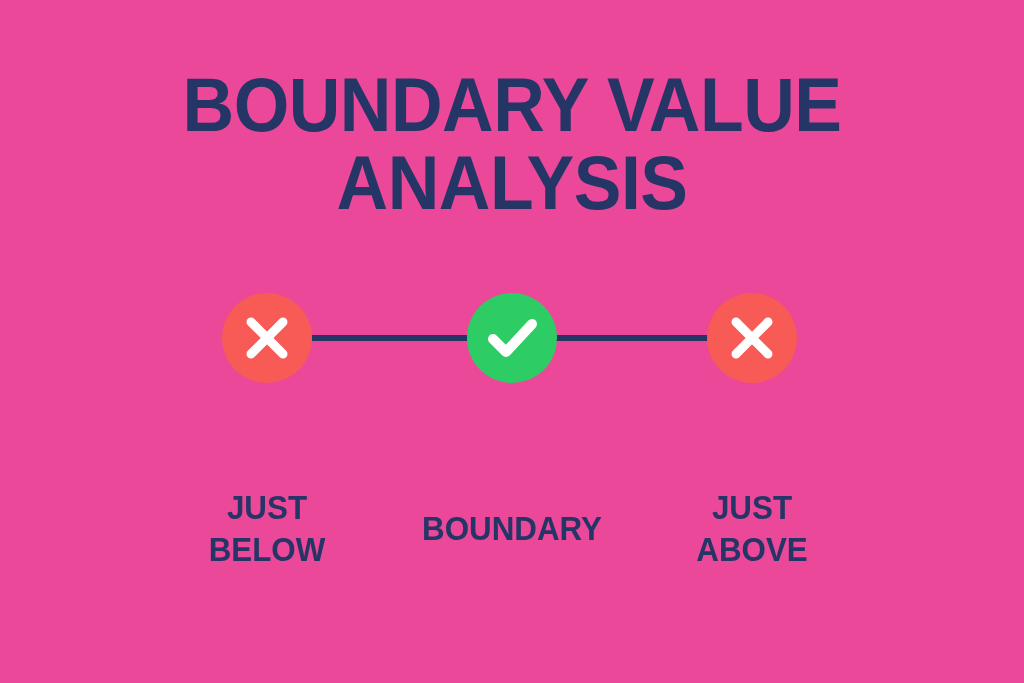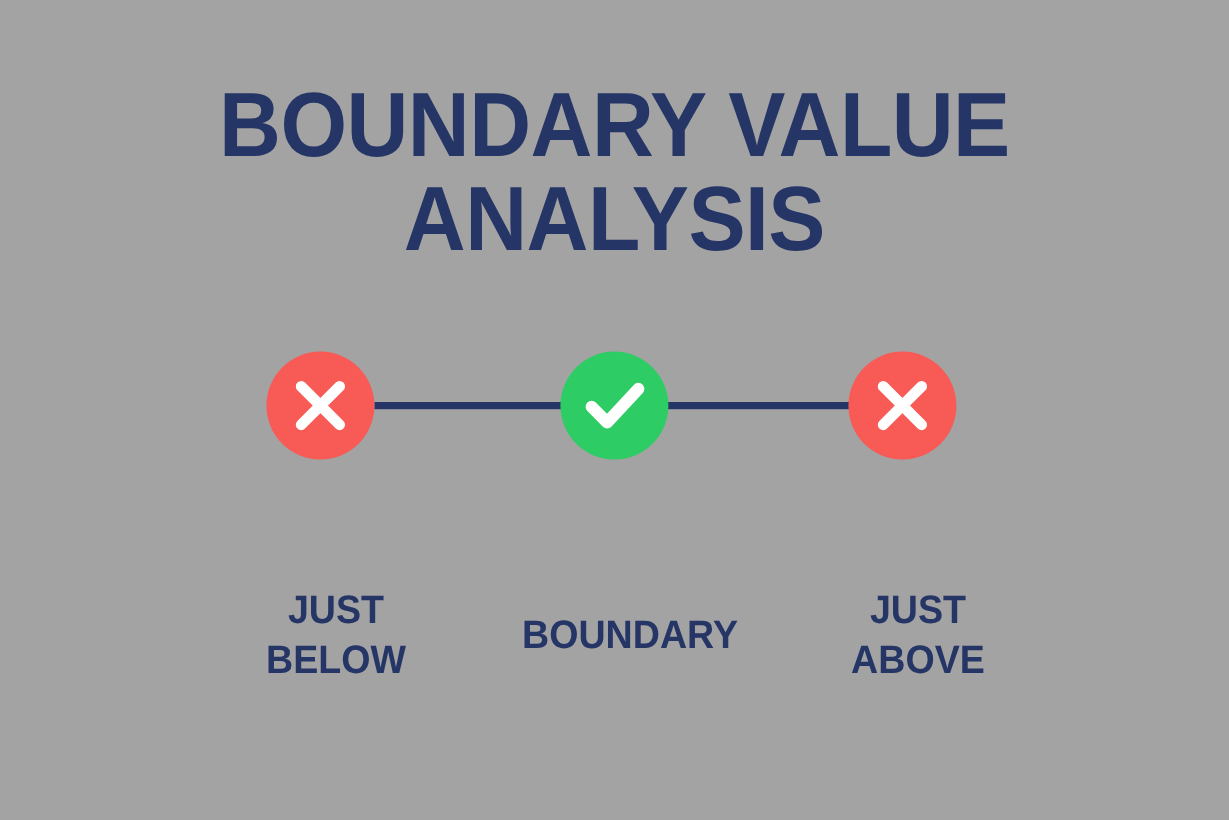--- a/index.html
+++ b/index.html
@@ -12,21 +12,21 @@
     height: 683px;
     background: #EAE6F7;
     font-family: "Liberation Sans", sans-serif;
     overflow: hidden;
   }
 
   #infographic {
     position: relative;
     width: 1024px;
     height: 683px;
-    background: #a3a3a3;
+    background: #ec4899;
   }
 
   
   .title-block {
     position: absolute;
     top: 66px;
     left: 0;
     width: 1024px;
     text-align: center;
     color: #253566;
@@ -101,21 +101,21 @@
     transform: scaleX(0.95);
   }
   .value-1 { left: 167px; }
   .value-2 { left: 412px; }
   .value-3 { left: 652px; }
 
   
   .captions {
     position: absolute;
     top: 487px;
-    left: 13px;
+    left: 0;
     width: 816px;
     height: 90px;
   }
   .caption {
     position: absolute;
     width: 240px;
     text-align: center;
     color: #253566;
     font-weight: bold;
     font-size: 33px;

